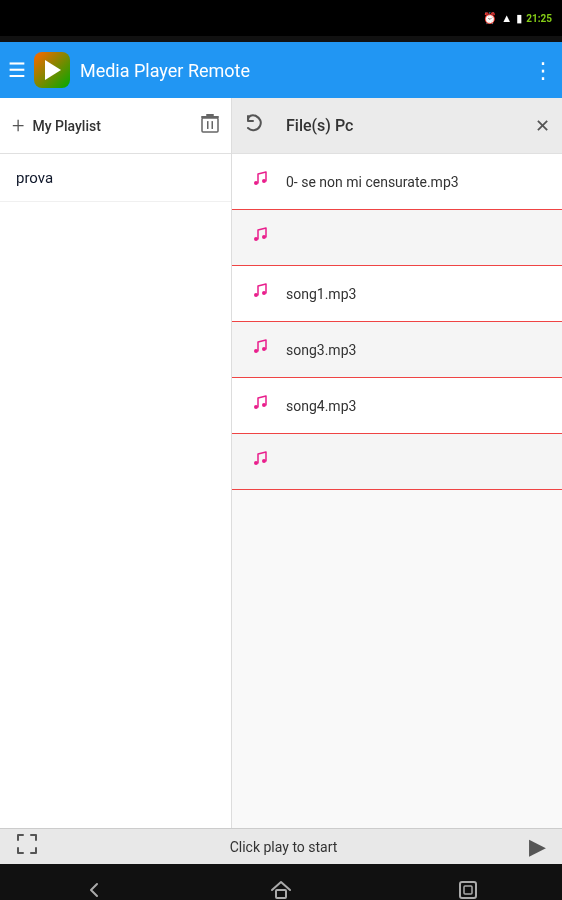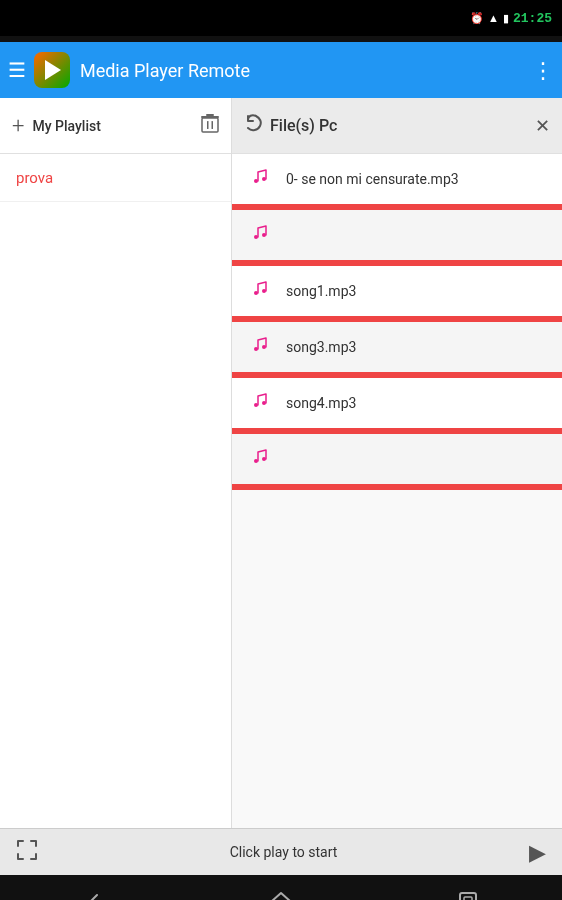--- a/index.html
+++ b/index.html
@@ -22,24 +22,23 @@
       justify-content: flex-end;
       padding-right: 10px;
       gap: 5px;
     }
     .status-bar-icons {
       display: flex;
       align-items: center;
       gap: 4px;
     }
     .status-time {
-      color: #22c55e;
-      font-size: 13px;
+      color: #84cc16;
+      font-size: 10px;
       font-weight: bold;
-      font-family: Liberation Mono, monospace;
     }
     .status-icon {
       color: #fff;
       font-size: 11px;
     }
 
     
     .notification-bar {
       width: 562px;
       height: 6px;
@@ -145,40 +144,40 @@
     .playlist-item {
       height: 48px;
       display: flex;
       align-items: center;
       padding: 0 16px;
       border-bottom: 1px solid #f0f0f0;
       cursor: pointer;
     }
     .playlist-item-name {
       font-size: 15px;
-      color: #ef4444;
+      color: #0f172a;
     }
 
     
     .files-panel {
       flex: 1;
       height: 730px;
       background: #f5f5f5;
       display: flex;
       flex-direction: column;
     }
 
     .files-header {
       height: 56px;
       display: flex;
       align-items: center;
       padding: 0 12px;
       border-bottom: 1px solid #e0e0e0;
       background: #ebebeb;
-      gap: 4px;
+      gap: 20px;
     }
     .files-back-btn {
       color: #555;
       font-size: 20px;
       cursor: pointer;
     }
     .files-header-title {
       flex: 1;
       font-size: 16px;
       font-weight: 500;
@@ -193,21 +192,21 @@
     .files-list {
       flex: 1;
       overflow-y: auto;
       background: #f9f9f9;
     }
     .file-item {
       height: 56px;
       display: flex;
       align-items: center;
       padding: 0 16px;
-      border-bottom: 6px solid #ef4444;
+      border-bottom: 1px solid #ef4444;
       background: #fff;
       cursor: pointer;
       gap: 14px;
     }
     .file-item:nth-child(even) {
       background: #f5f5f5;
     }
 
     .music-note-icon {
       color: #e91e8c;
@@ -217,21 +216,21 @@
     }
     .file-name {
       font-size: 14px;
       color: #333;
       flex: 1;
     }
 
     
     .bottom-bar {
       width: 562px;
-      height: 47px;
+      height: 36px;
       background: #e8e8e8;
       display: flex;
       align-items: center;
       padding: 0 16px;
       border-top: 1px solid #ccc;
     }
     .fullscreen-btn {
       color: #555;
       font-size: 20px;
       cursor: pointer;

